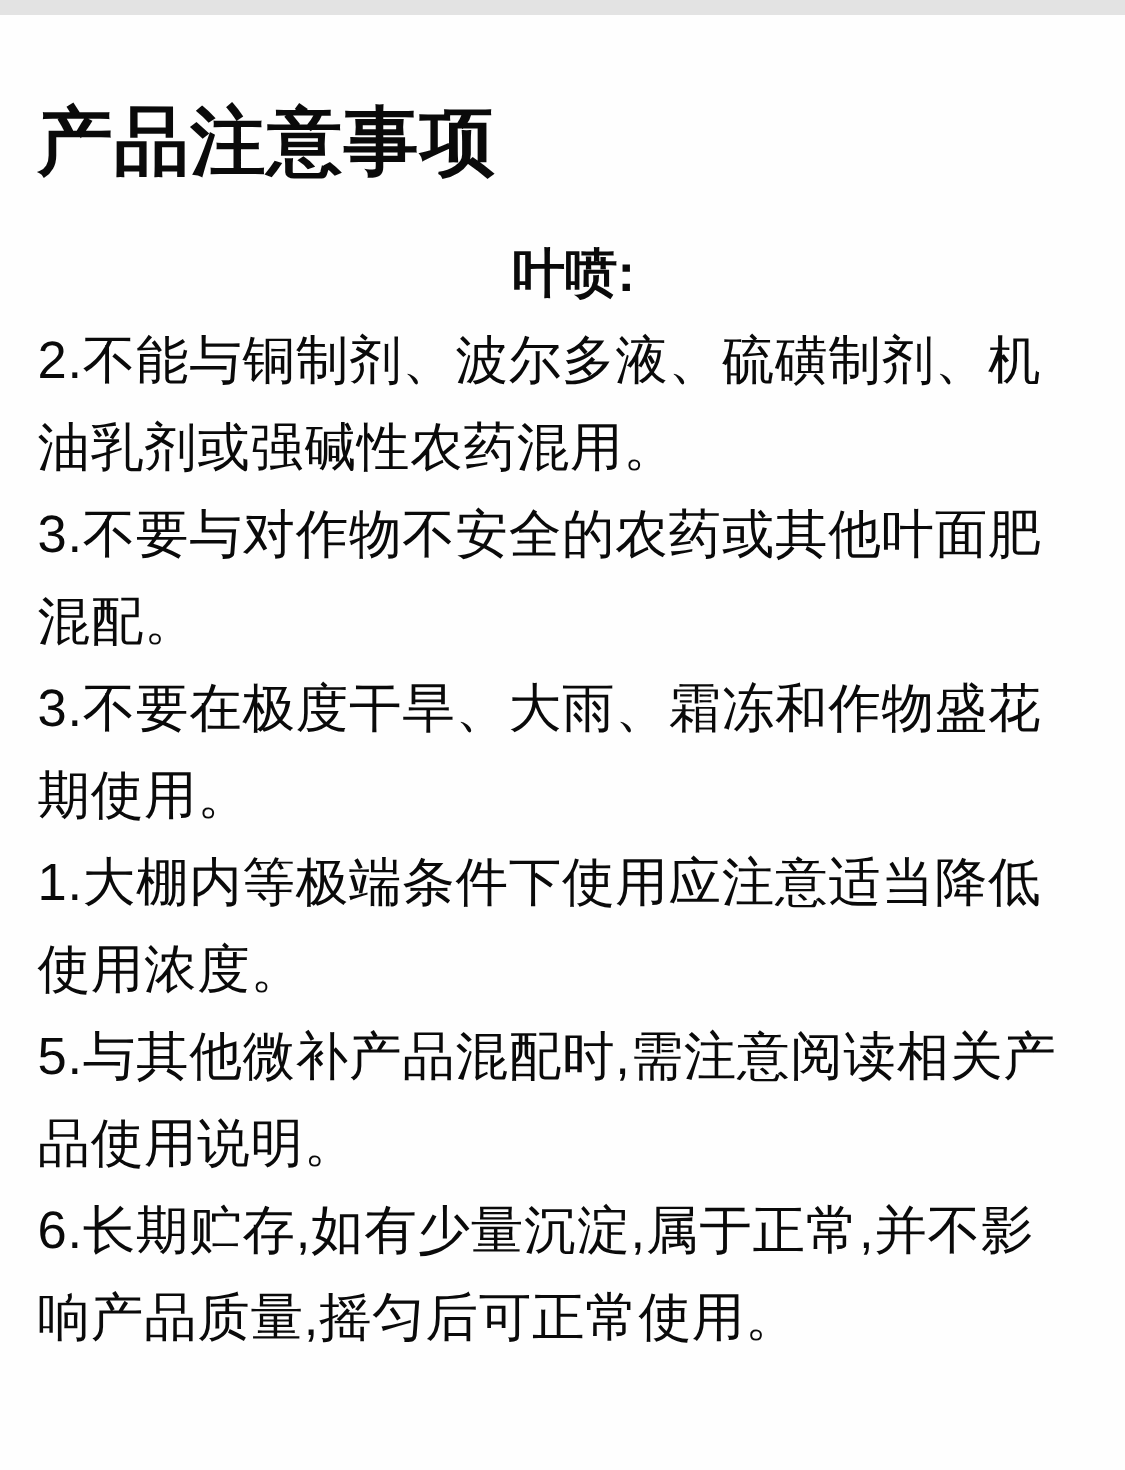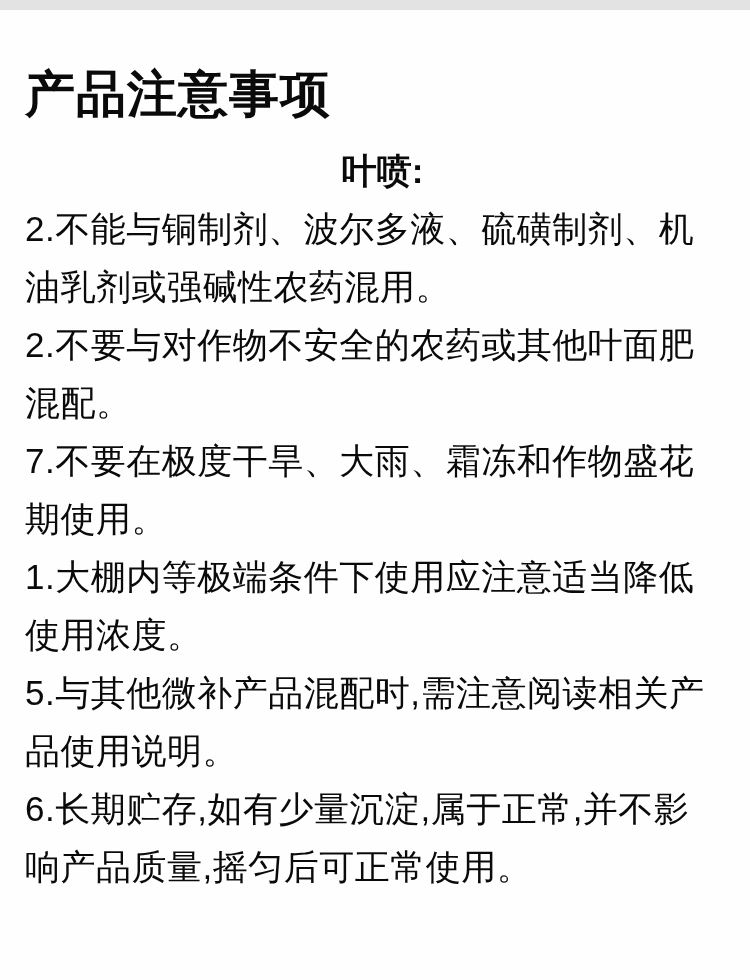--- a/index.html
+++ b/index.html
@@ -15,21 +15,21 @@
     overflow: hidden;
     font-family: "Liberation Sans", "DejaVu Sans", sans-serif;
     color: var(--ink);
   }
   .top-bar {
     width: 750px;
     height: 10px;
     background: var(--bar);
   }
   .page-title {
-    margin: 56px 28px 20px 25px;
+    margin: 56px 28px 32px 25px;
     font-size: 50px;
     line-height: 56px;
     font-weight: 700;
     letter-spacing: 1px;
     color: var(--ink);
   }
   .content {
     padding: 0 10px 0 25px;
     font-size: 35px;
     line-height: 58px;
@@ -53,24 +53,24 @@
 <div class="top-bar"></div>
 
 <h1 class="page-title">产品注意事项</h1>
 
 <div class="content">
   <div class="section-heading">叶喷:</div>
 
   <div class="note">2.不能与铜制剂、波尔多液、硫磺制剂、机
 油乳剂或强碱性农药混用。</div>
 
-  <div class="note">2.不要与对作物不安全的农药或其他叶面肥
+  <div class="note">3.不要与对作物不安全的农药或其他叶面肥
 混配。</div>
 
-  <div class="note">7.不要在极度干旱、大雨、霜冻和作物盛花
+  <div class="note">3.不要在极度干旱、大雨、霜冻和作物盛花
 期使用。</div>
 
   <div class="note">1.大棚内等极端条件下使用应注意适当降低
 使用浓度。</div>
 
   <div class="note">5.与其他微补产品混配时,需注意阅读相关产
 品使用说明。</div>
 
   <div class="note">6.长期贮存,如有少量沉淀,属于正常,并不影
 响产品质量,摇匀后可正常使用。</div>

